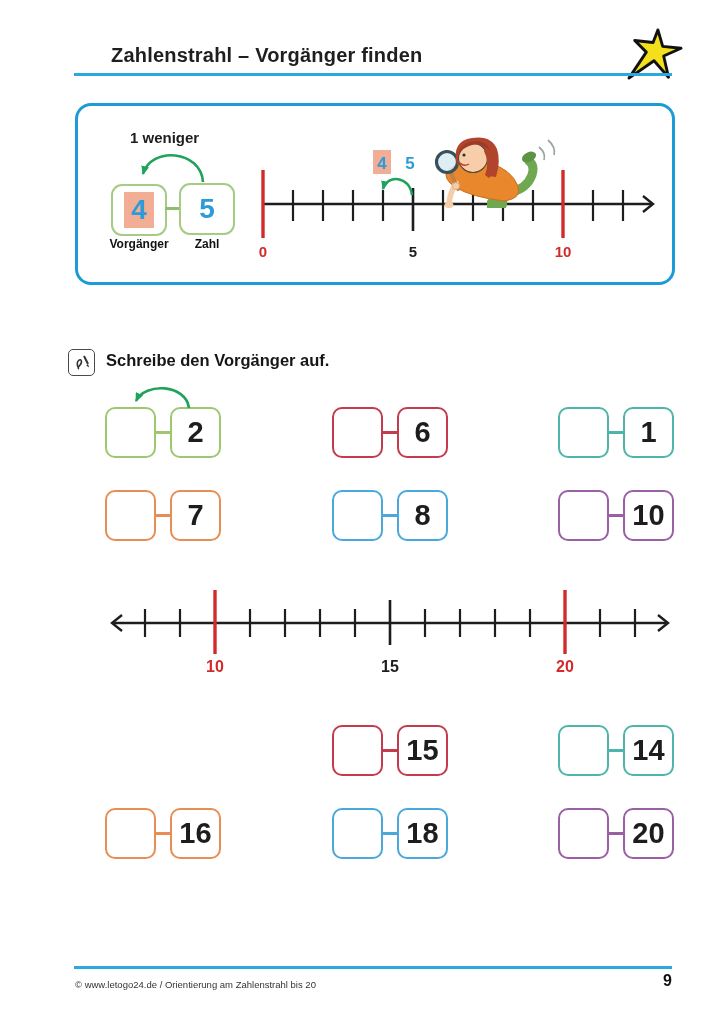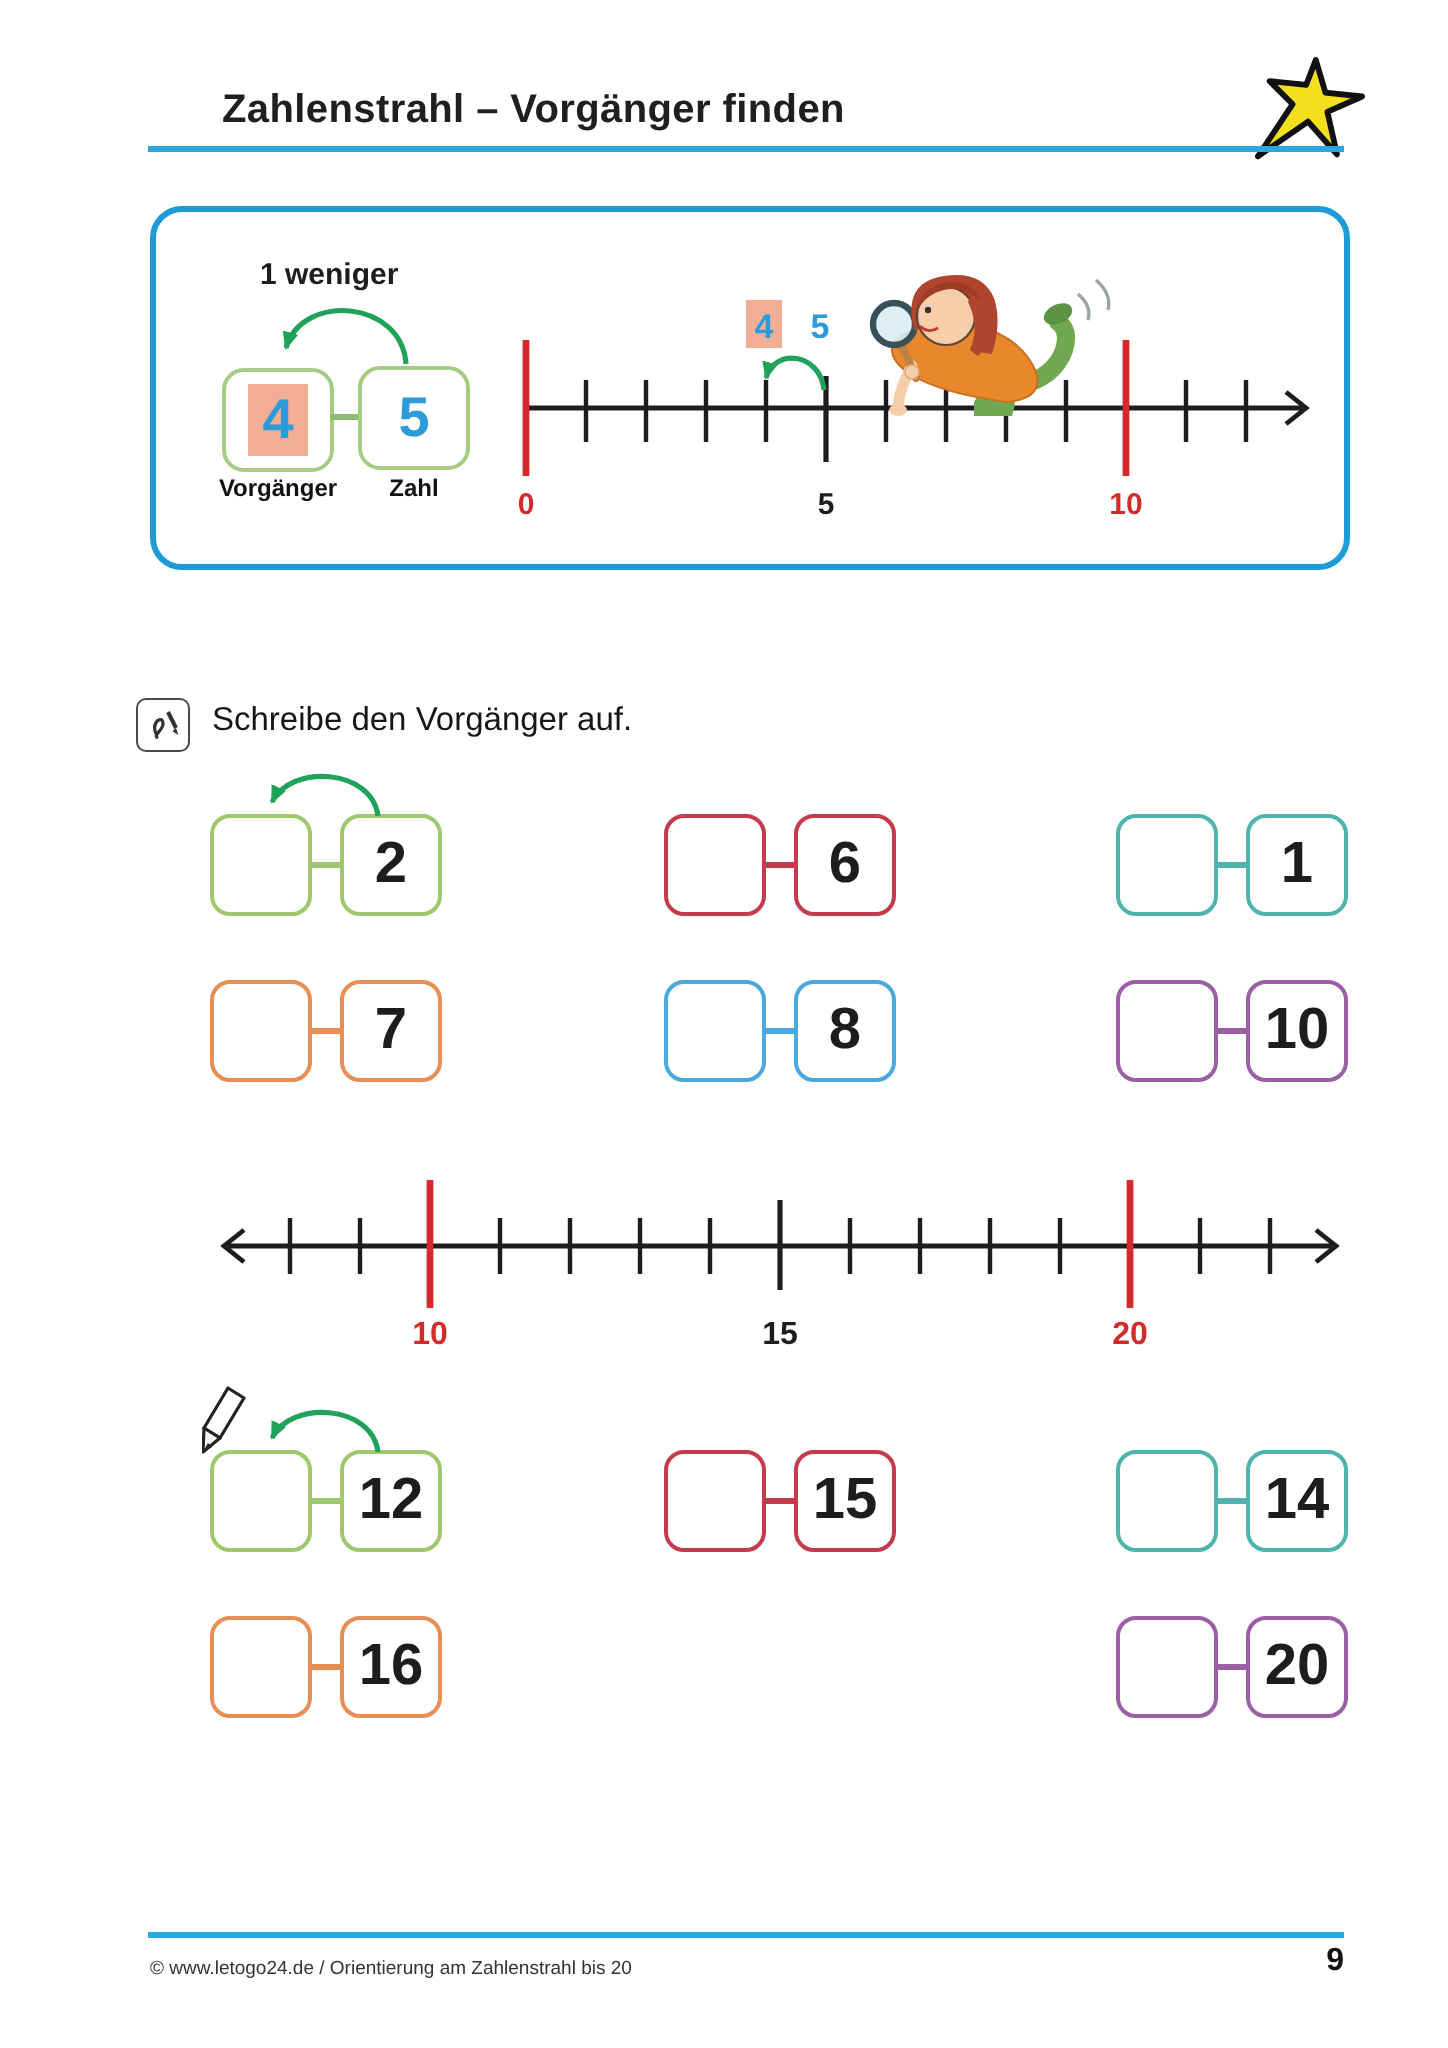--- a/index.html
+++ b/index.html
@@ -25,21 +25,21 @@
   .ex-digit{font-size:28px;font-weight:bold;color:#2C9BD9;}
   .ex-conn{left:87px;top:101px;width:15px;height:3px;background:#8CBE6E;}
   .ex-lab{top:131px;text-align:center;font-size:12px;font-weight:bold;color:#111;}
   .ex-lab-v{left:13px;width:96px;}
   .ex-lab-z{left:101px;width:56px;}
   .ex-line{left:175px;top:25px;}
 
   
   .instr-icon{left:68px;top:349px;width:27px;height:27px;border:1.6px solid #4a4a4a;border-radius:5px;
               box-sizing:border-box;display:flex;align-items:center;justify-content:center;background:#fff;}
-  .instr-text{left:106px;top:351px;font-size:16.5px;font-weight:normal;color:#161616;}
+  .instr-text{left:106px;top:351px;font-size:16.5px;font-weight:bold;color:#161616;}
 
   
   .pair{position:absolute;display:flex;align-items:center;}
   .pair .box{width:51px;height:51px;border:2.3px solid currentColor;border-radius:10px;box-sizing:border-box;
              background:#fff;display:flex;align-items:center;justify-content:center;}
   .pair .conn{width:14px;height:2.6px;background:currentColor;}
   .pair .digit{font-size:29px;font-weight:bold;color:#1d1d1d;line-height:1;}
   .c-green{color:#9FC86E}.c-red{color:#C43B4D}.c-teal{color:#4FB4AC}
   .c-orange{color:#E78E54}.c-blue{color:#49A8DC}.c-purple{color:#9A5FA5}
   .p0{left:105px;top:407px}.p1{left:332px;top:407px}.p2{left:558px;top:407px}
@@ -227,35 +227,20 @@
         <line x1="535" y1="24" x2="535" y2="52"></line>
     </g>
     <line x1="290" y1="15" x2="290" y2="60" stroke="#1d1d1d" stroke-width="2.6"></line>
     <line x1="115" y1="5" x2="115" y2="69" stroke="#D32B2B" stroke-width="3.4"></line>
     <line x1="465" y1="5" x2="465" y2="69" stroke="#D32B2B" stroke-width="3.4"></line>
     <text x="115" y="87" text-anchor="middle" font-size="16" fill="#D32B2B">10</text>
     <text x="290" y="87" text-anchor="middle" font-size="16" fill="#1d1d1d">15</text>
     <text x="465" y="87" text-anchor="middle" font-size="16" fill="#D32B2B">20</text>
   </svg>
 
-  <div class="pair p6 c-green">
-    <svg class="pair-pencil" width="24" height="38" viewBox="0 0 24 38">
-      <polygon points="13,2 21,7 9,27 1,22" fill="#fff" stroke="#222" stroke-width="1.6" stroke-linejoin="round"></polygon>
-      <polygon points="9,27 1,22 0.5,34" fill="#f4f4f4" stroke="#222" stroke-width="1.6" stroke-linejoin="round"></polygon>
-      <polygon points="3,29.5 0.5,34 5,31.5" fill="#222"></polygon>
-    </svg>
-    <svg class="pair-arrow" width="64" height="28" viewBox="0 0 64 28">
-      <path d="M58,27 C55,3 14,1 5,20" fill="none" stroke="#1FA35B" stroke-width="2.6" marker-end="url(#mGreen)"></path>
-    </svg>
-    <div class="box empty"></div>
-    <div class="conn"></div>
-    <div class="box num">
-        <span class="digit">12</span>
-      </div>
-  </div>
 
   <div class="pair p7 c-red">
     <div class="box empty"></div>
     <div class="conn"></div>
     <div class="box num">
         <span class="digit">15</span>
       </div>
   </div>
 
   <div class="pair p8 c-teal">
@@ -267,20 +252,27 @@
   </div>
 
   <div class="pair p9 c-orange">
     <div class="box empty"></div>
     <div class="conn"></div>
     <div class="box num">
         <span class="digit">16</span>
       </div>
   </div>
 
+  <div class="pair p10 c-blue">
+    <div class="box empty"></div>
+    <div class="conn"></div>
+    <div class="box num">
+        <span class="digit">18</span>
+      </div>
+  </div>
 
   <div class="pair p11 c-purple">
     <div class="box empty"></div>
     <div class="conn"></div>
     <div class="box num">
         <span class="digit">20</span>
       </div>
   </div>
 
   <div class="abs foot-rule"></div>

